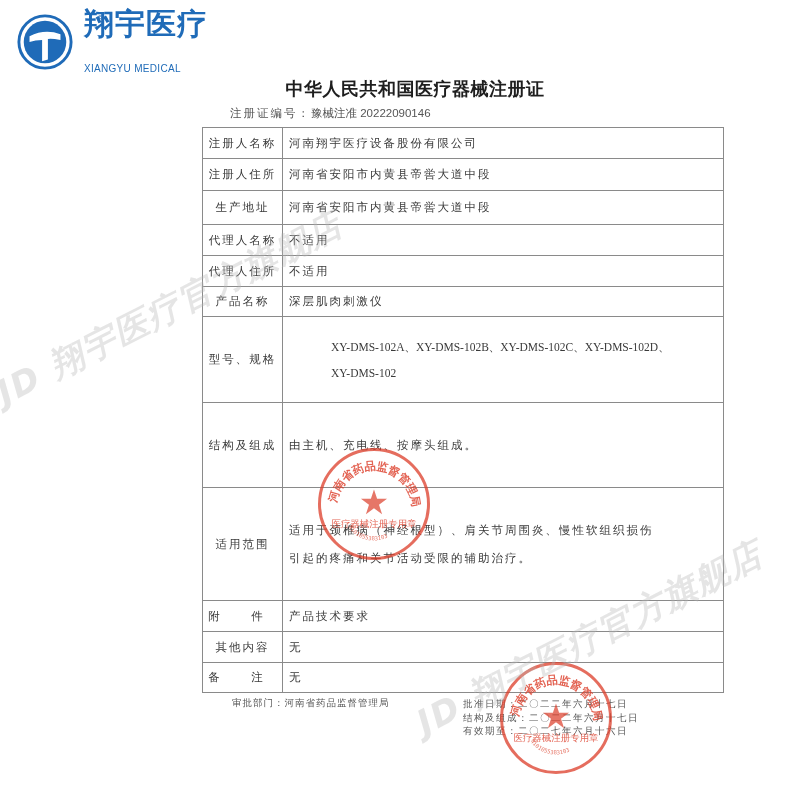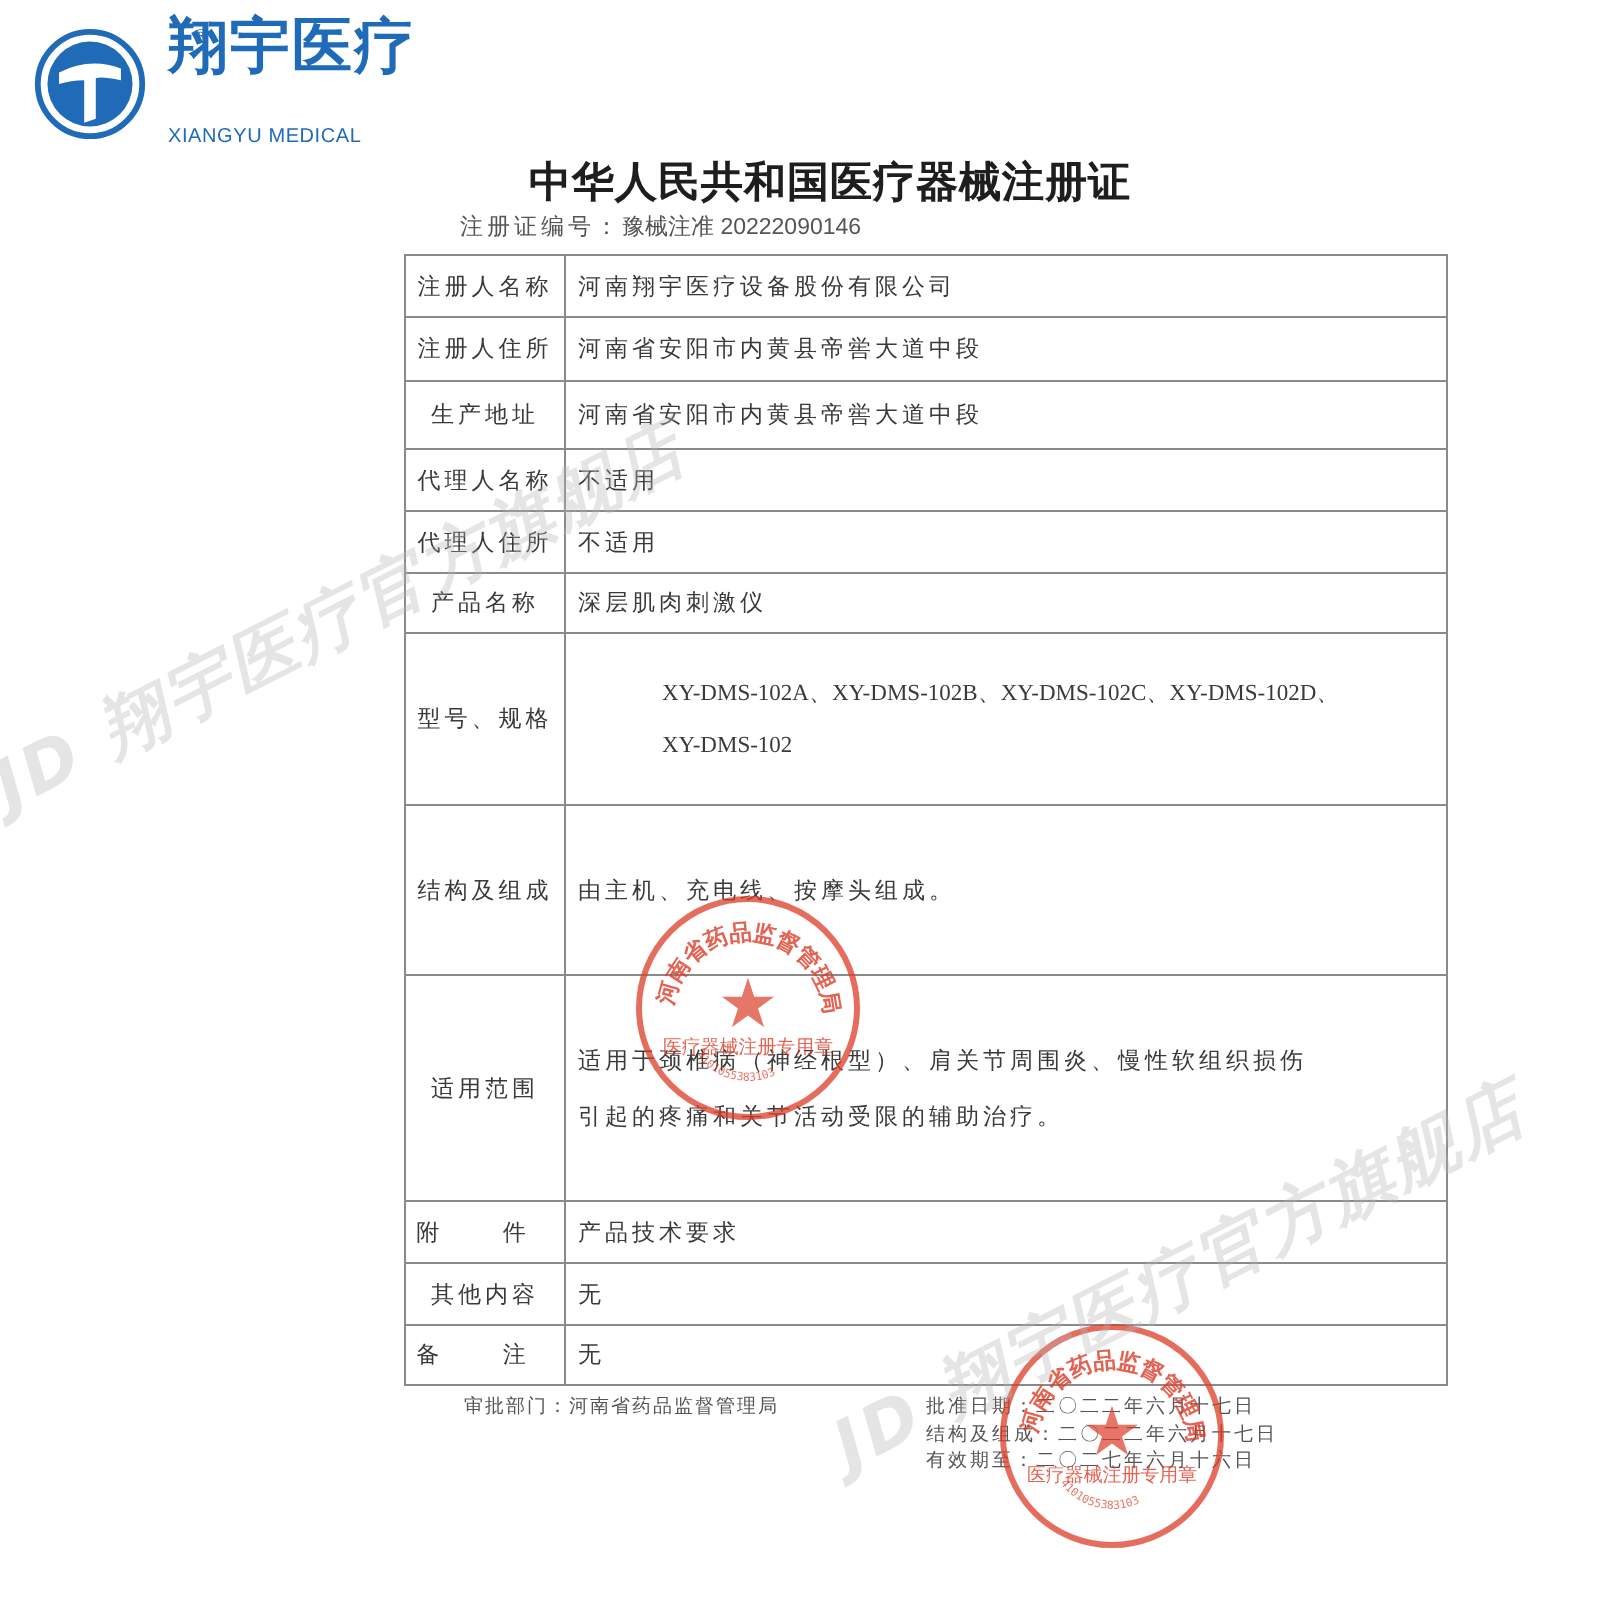--- a/index.html
+++ b/index.html
@@ -10,21 +10,21 @@
   .logo { position: absolute; left: 16px; top: 14px; height: 56px; display: flex; align-items: center; }
   .logo-mark { width: 58px; height: 58px; position: relative; }
   .logo-mark svg { width: 58px; height: 58px; display: block; }
   .logo-reg { position: absolute; left: 80px; top: 0px; font-size: 9px; color: #2a6db5; font-family: "DejaVu Sans", sans-serif; }
   .logo-text { margin-left: 10px; display: flex; flex-direction: column; gap: 22px; }
   .logo-cn { font-family: "DejaVu Sans", sans-serif; font-weight: bold; font-size: 30px; color: #1f6bb8; letter-spacing: 1px; line-height: 32px; }
   .logo-en { font-family: "Liberation Sans", sans-serif; font-size: 10px; color: #1f6bb8; line-height: 14px; letter-spacing: 0.3px; }
 
   
   .doc-title { position: absolute; left: 0; width: 800px; top: 77px; text-align: center; padding-left: 30px;
-    font-family: Liberation Serif, serif; font-weight: bold; font-size: 21px; color: #1e1e1e; letter-spacing: 0.5px; }
+    font-family: Liberation Serif, serif; font-weight: bold; font-size: 18px; color: #1e1e1e; letter-spacing: 0.5px; }
   .reg-no { position: absolute; left: 230px; top: 106px; font-size: 11.5px; color: #555; letter-spacing: 2px; font-family: Liberation Sans, sans-serif; }
   .reg-no .num { letter-spacing: 0; }
 
   
   .cert-table { position: absolute; left: 202px; top: 127px; width: 522px; border-collapse: collapse; border: 1.5px solid #777; }
   .cert-table td { border: 1.2px solid #8a8a8a; font-family: "DejaVu Sans", sans-serif; font-size: 11.5px; color: #3a3a3a; vertical-align: middle; }
   .cert-table td.lbl { width: 80px; text-align: center; letter-spacing: 2px; padding: 0 2px; }
   .cert-table td.val { padding: 0 0 0 6px; letter-spacing: 2px; }
   .cert-table td.val.latin { letter-spacing: 0; font-family: Liberation Serif, serif; font-size: 11.5px; line-height: 26px; padding-left: 48px; }
   .cert-table td.val.multi { line-height: 28px; }

